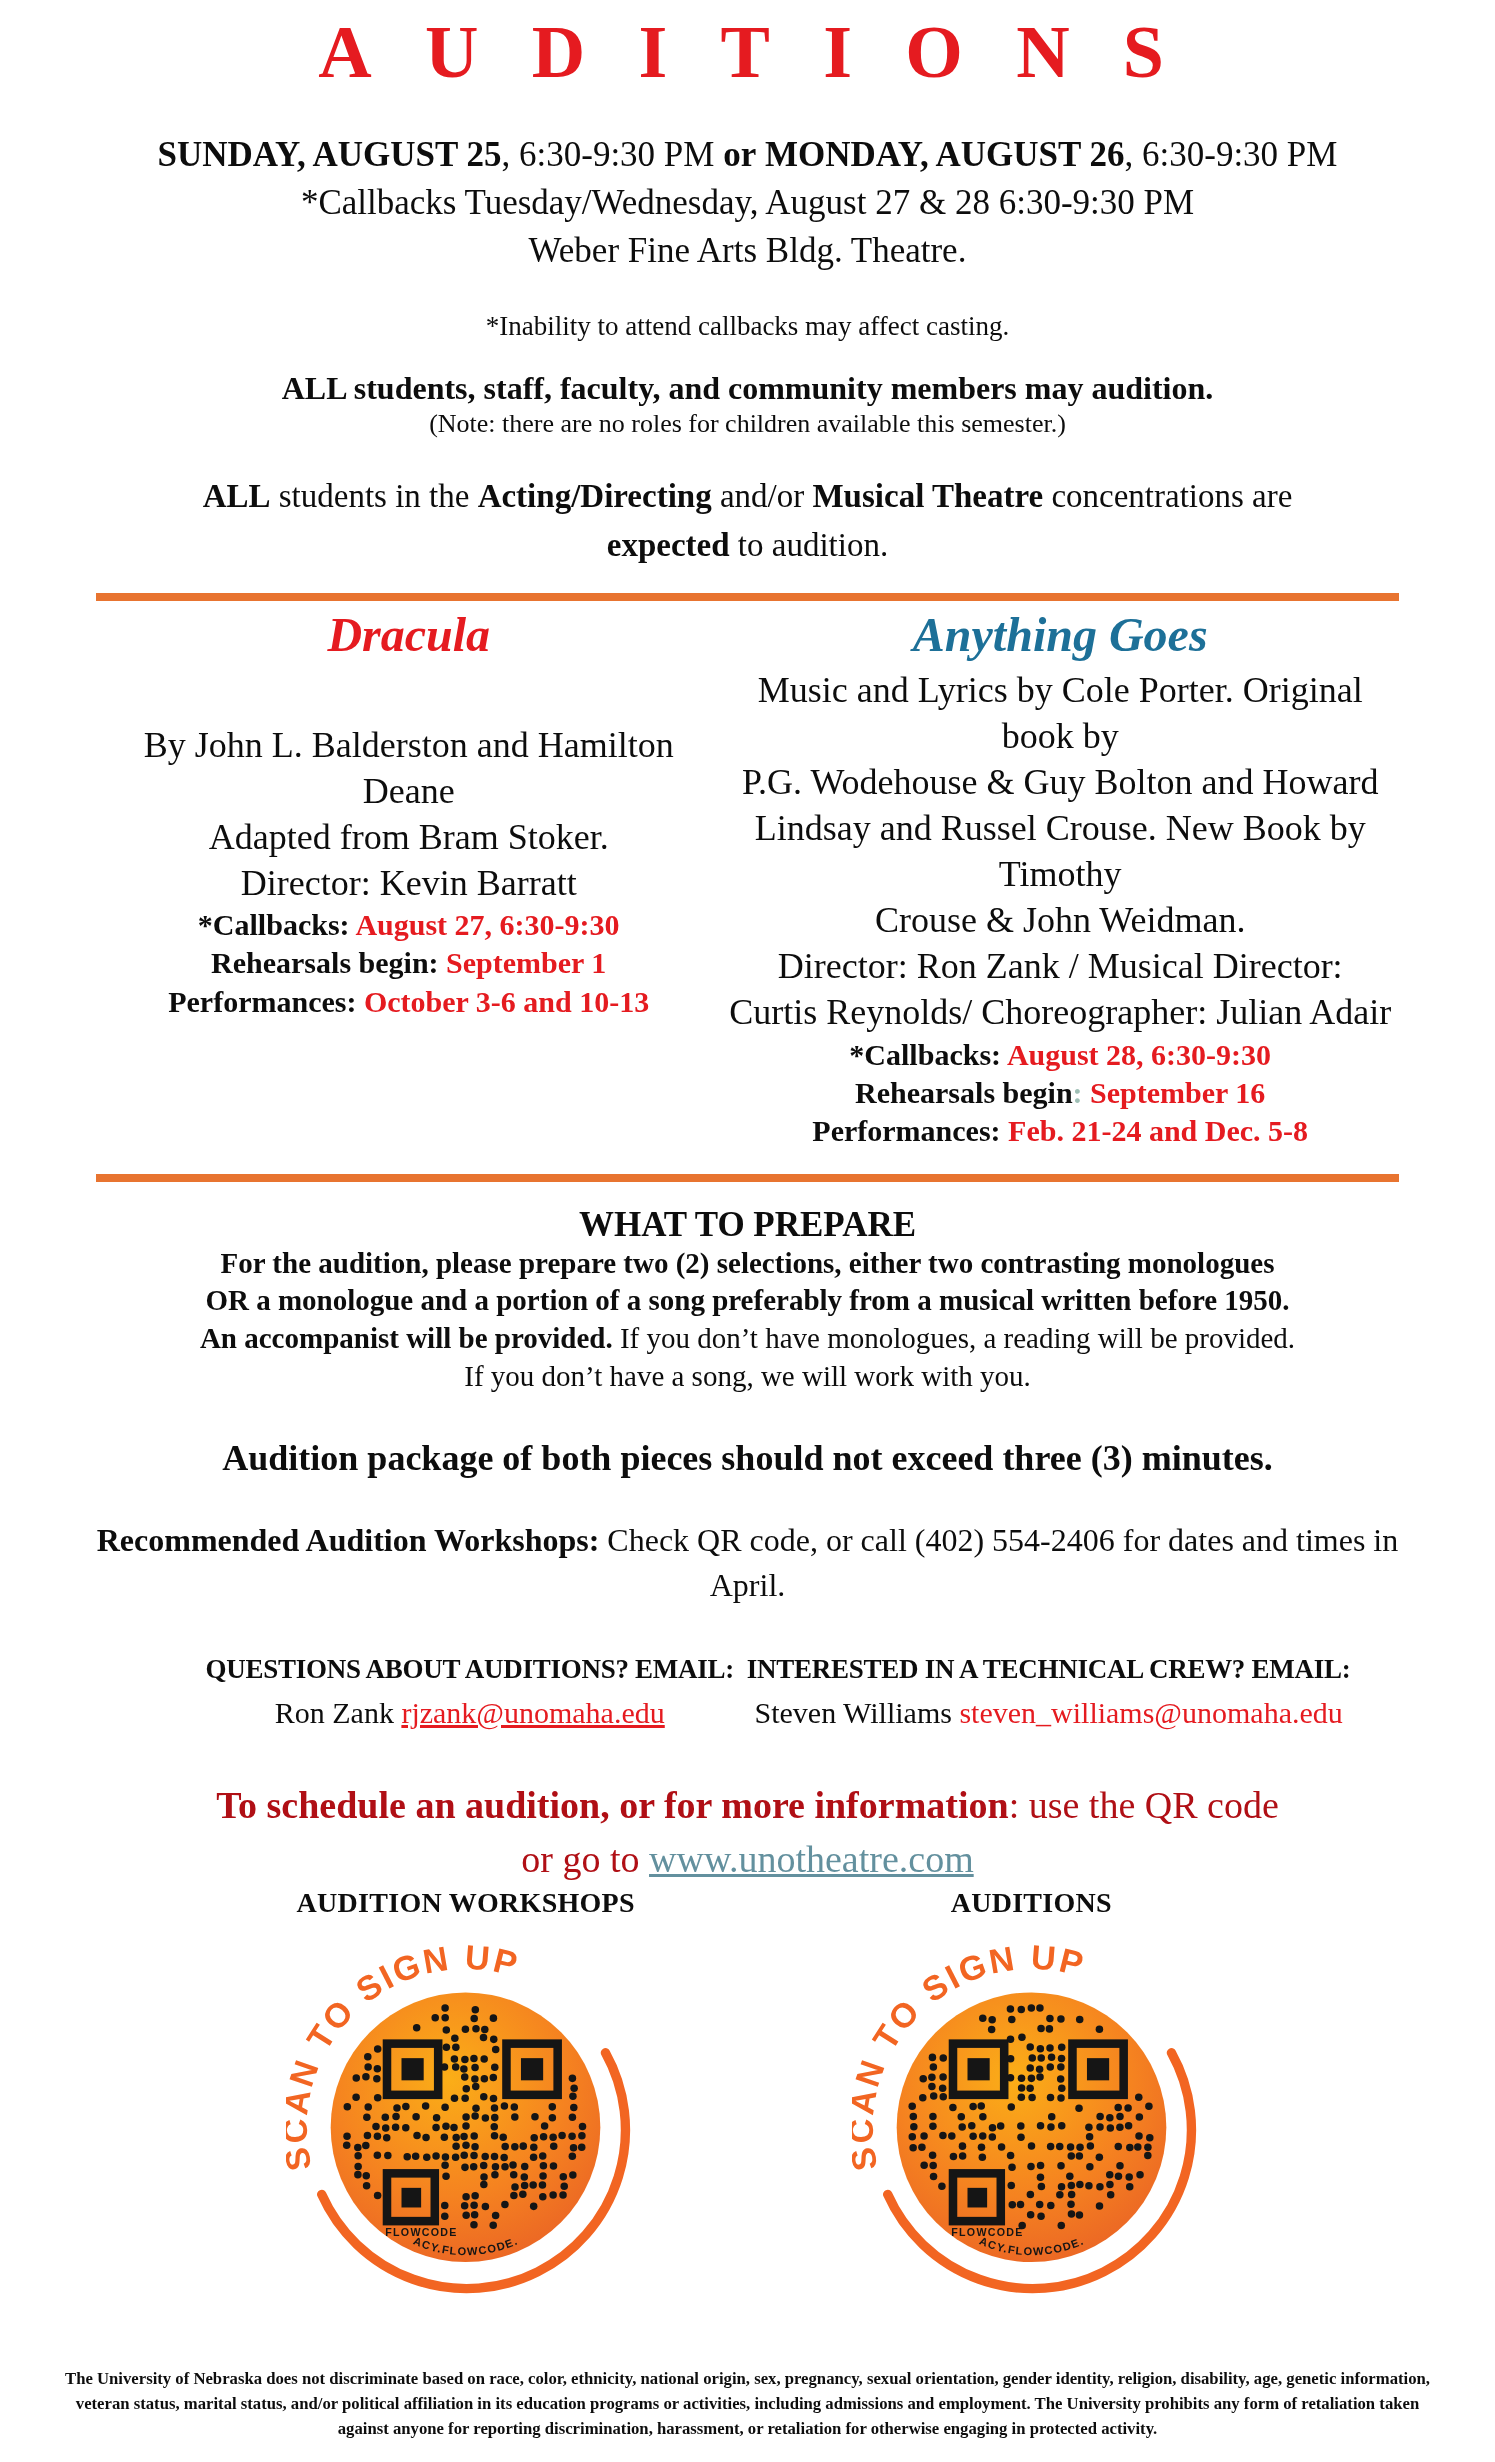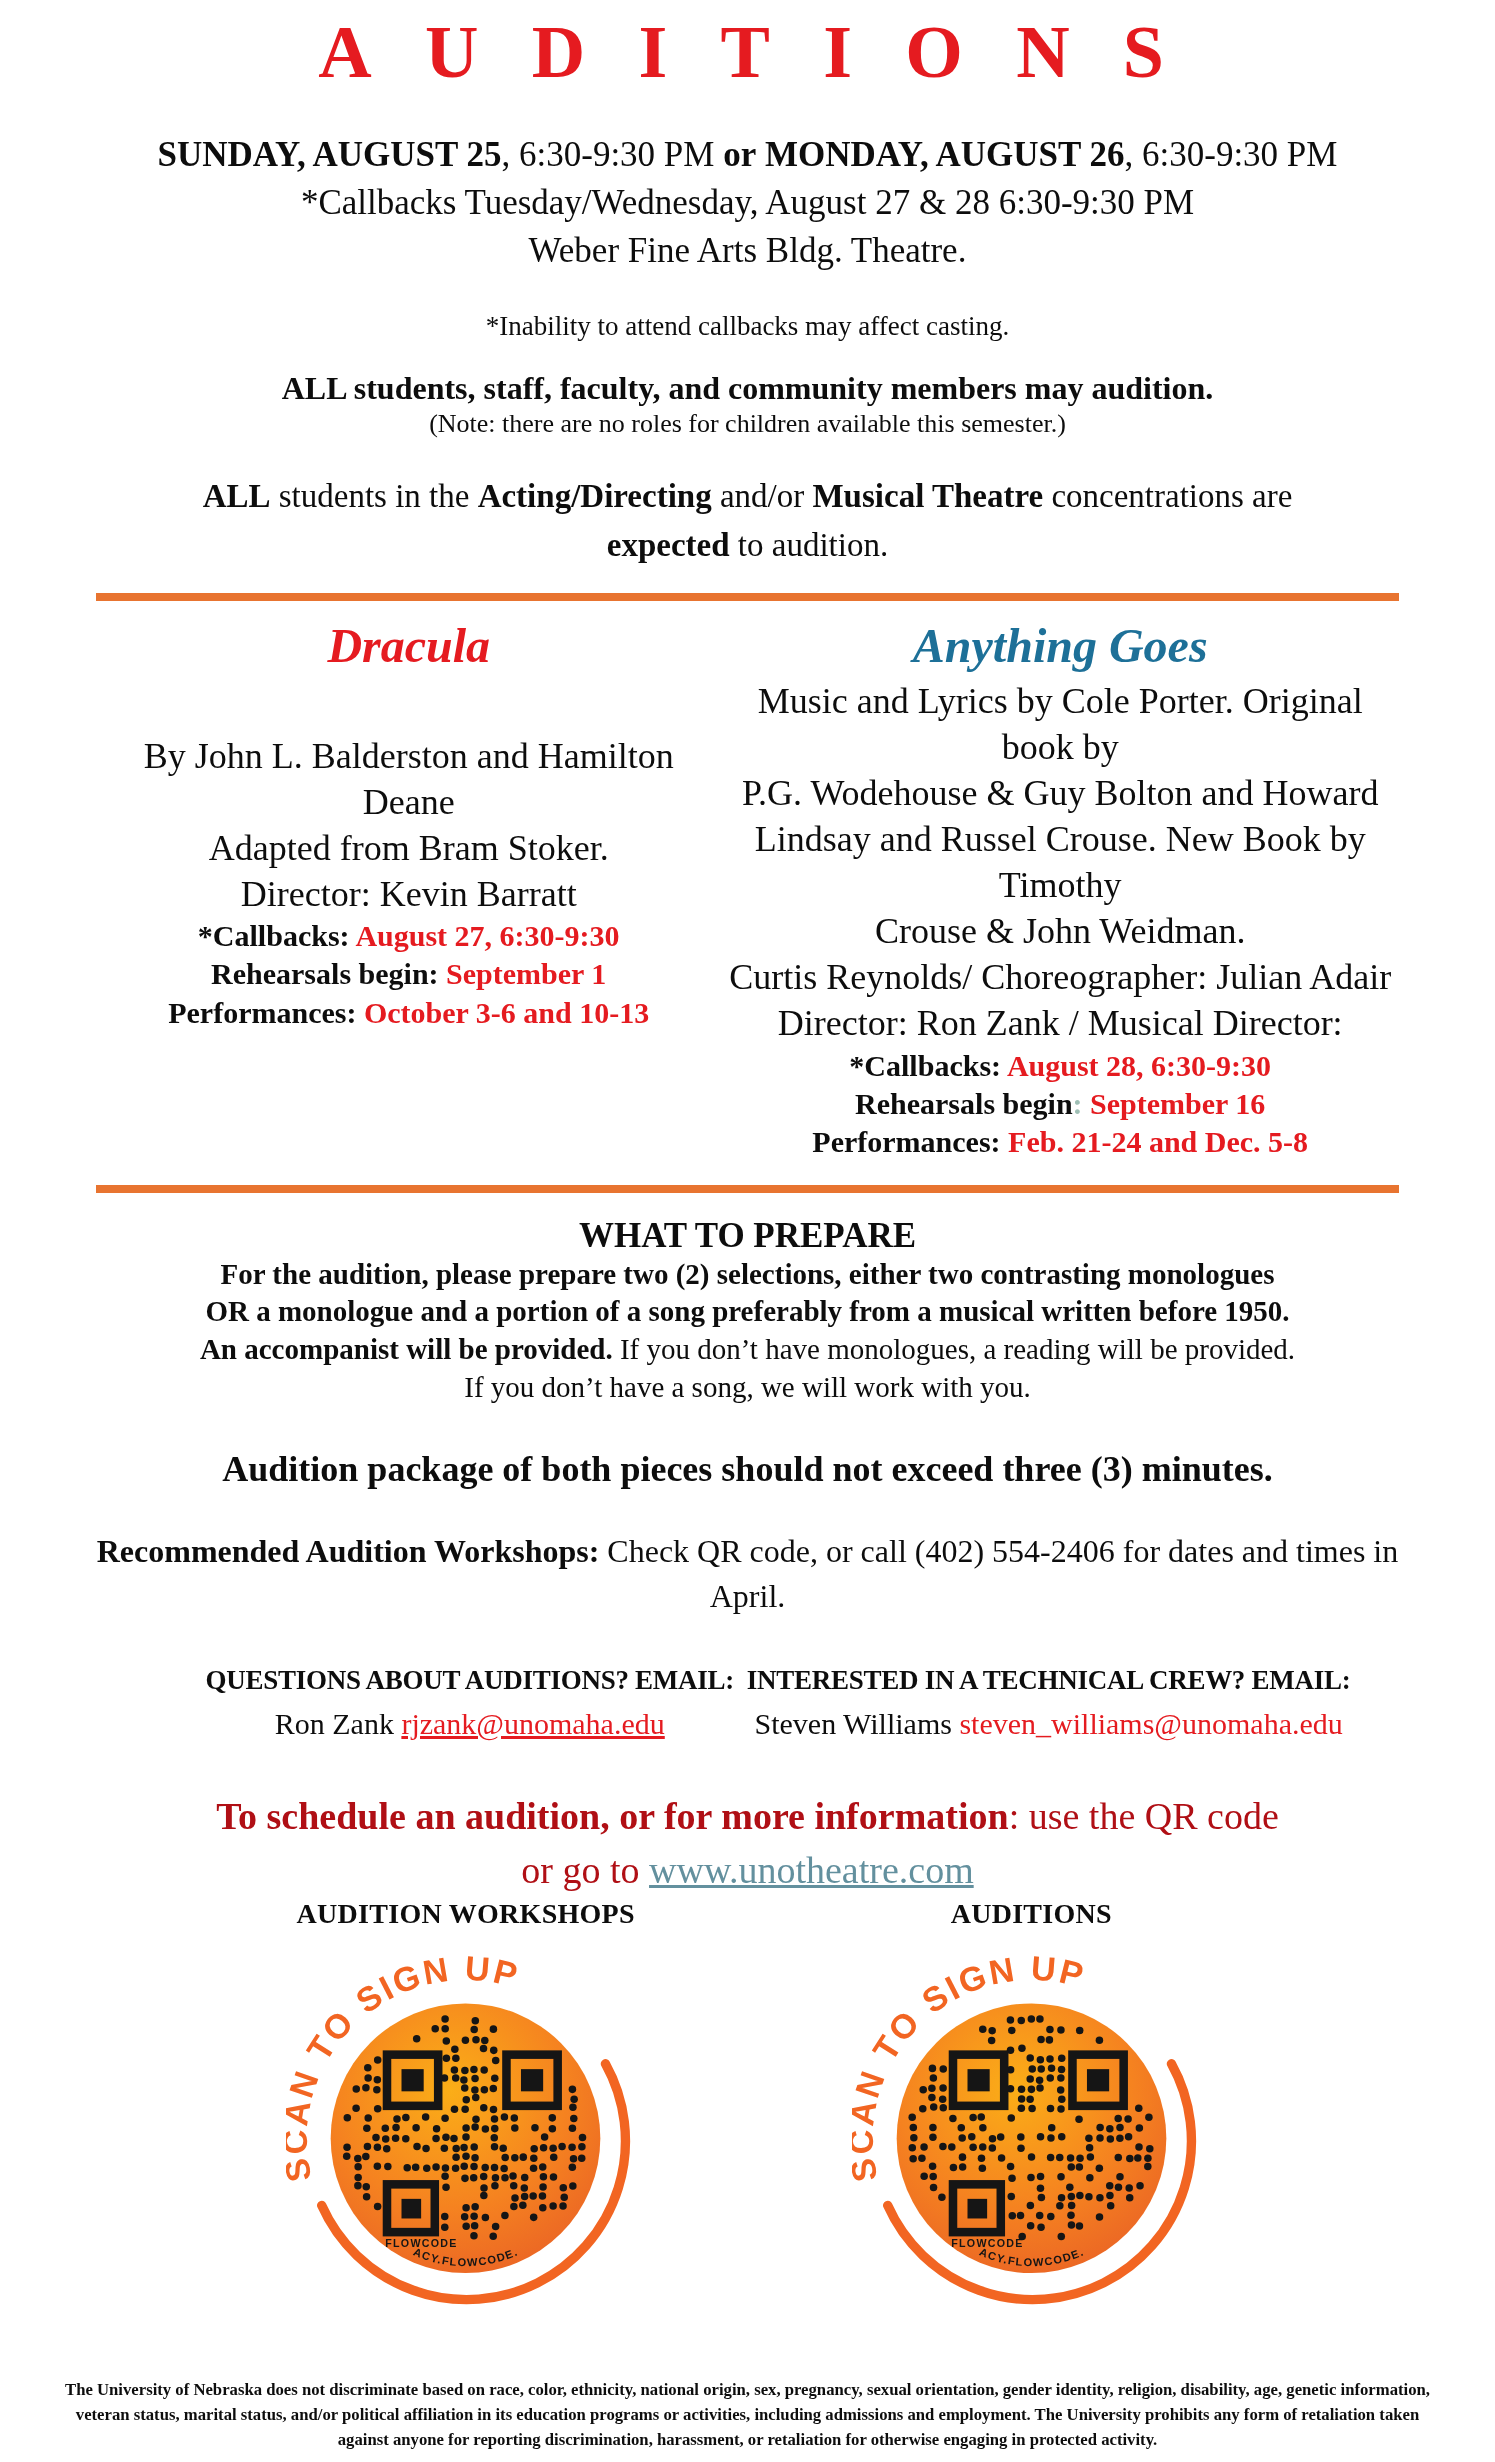--- a/index.html
+++ b/index.html
@@ -39,21 +39,21 @@
 
   .concentrations{margin-top:33px;font-size:33px;line-height:1.48;}
   .concentrations .b{font-weight:bold;}
 
   .divider{
     border:none;height:8px;background:var(--orange);
     margin:23px 48px 0 48px;
   }
 
   
-  .shows{display:flex;margin-top:19px;padding:0 48px;text-align:center;}
+  .shows{display:flex;margin-top:8px;padding:0 48px;text-align:center;}
   .show{line-height:1.28;}
   .show-left{width:48%;}
   .show-right{width:52%;}
   .show-title{font-size:48px;font-weight:bold;font-style:italic;line-height:1.1;}
   .show-left .show-title{color:var(--red);margin-bottom:60px;}
   .show-right .show-title{color:var(--blue);margin-bottom:5.3px;}
   .credit{font-size:36px;line-height:1.28;}
   .meta{font-size:30px;font-weight:bold;line-height:1.28;}
   .meta .date{color:var(--red);font-weight:bold;}
   .meta .quiet{color:#9fbfb5;}
@@ -140,22 +140,22 @@
       <div class="meta"><span class="b">*Callbacks: </span><span class="date">August 27, 6:30-9:30</span></div>
       <div class="meta"><span class="b">Rehearsals begin: </span><span class="date">September 1</span></div>
       <div class="meta"><span class="b">Performances: </span><span class="date">October 3-6 and 10-13</span></div>
     </div>
     <div class="show show-right">
       <div class="show-title">Anything Goes</div>
       <div class="credit">Music and Lyrics by Cole Porter. Original book by</div>
       <div class="credit">P.G. Wodehouse &amp; Guy Bolton and Howard</div>
       <div class="credit">Lindsay and Russel Crouse. New Book by Timothy</div>
       <div class="credit">Crouse &amp; John Weidman.</div>
+      <div class="credit">Director: Ron Zank / Musical Director:</div>
       <div class="credit">Curtis Reynolds/ Choreographer: Julian Adair</div>
-      <div class="credit">Director: Ron Zank / Musical Director:</div>
       <div class="meta"><span class="b">*Callbacks: </span><span class="date">August 28, 6:30-9:30</span></div>
       <div class="meta"><span class="b">Rehearsals begin</span><span class="quiet">:</span><span class="date"> September 16</span></div>
       <div class="meta"><span class="b">Performances: </span><span class="date">Feb. 21-24 and Dec. 5-8</span></div>
     </div>
   </div>
 
   <hr class="divider">
 
   <div class="prepare-heading">WHAT TO PREPARE</div>
   <div class="prepare-line bold">For the audition, please prepare two (2) selections, either two contrasting monologues</div>

